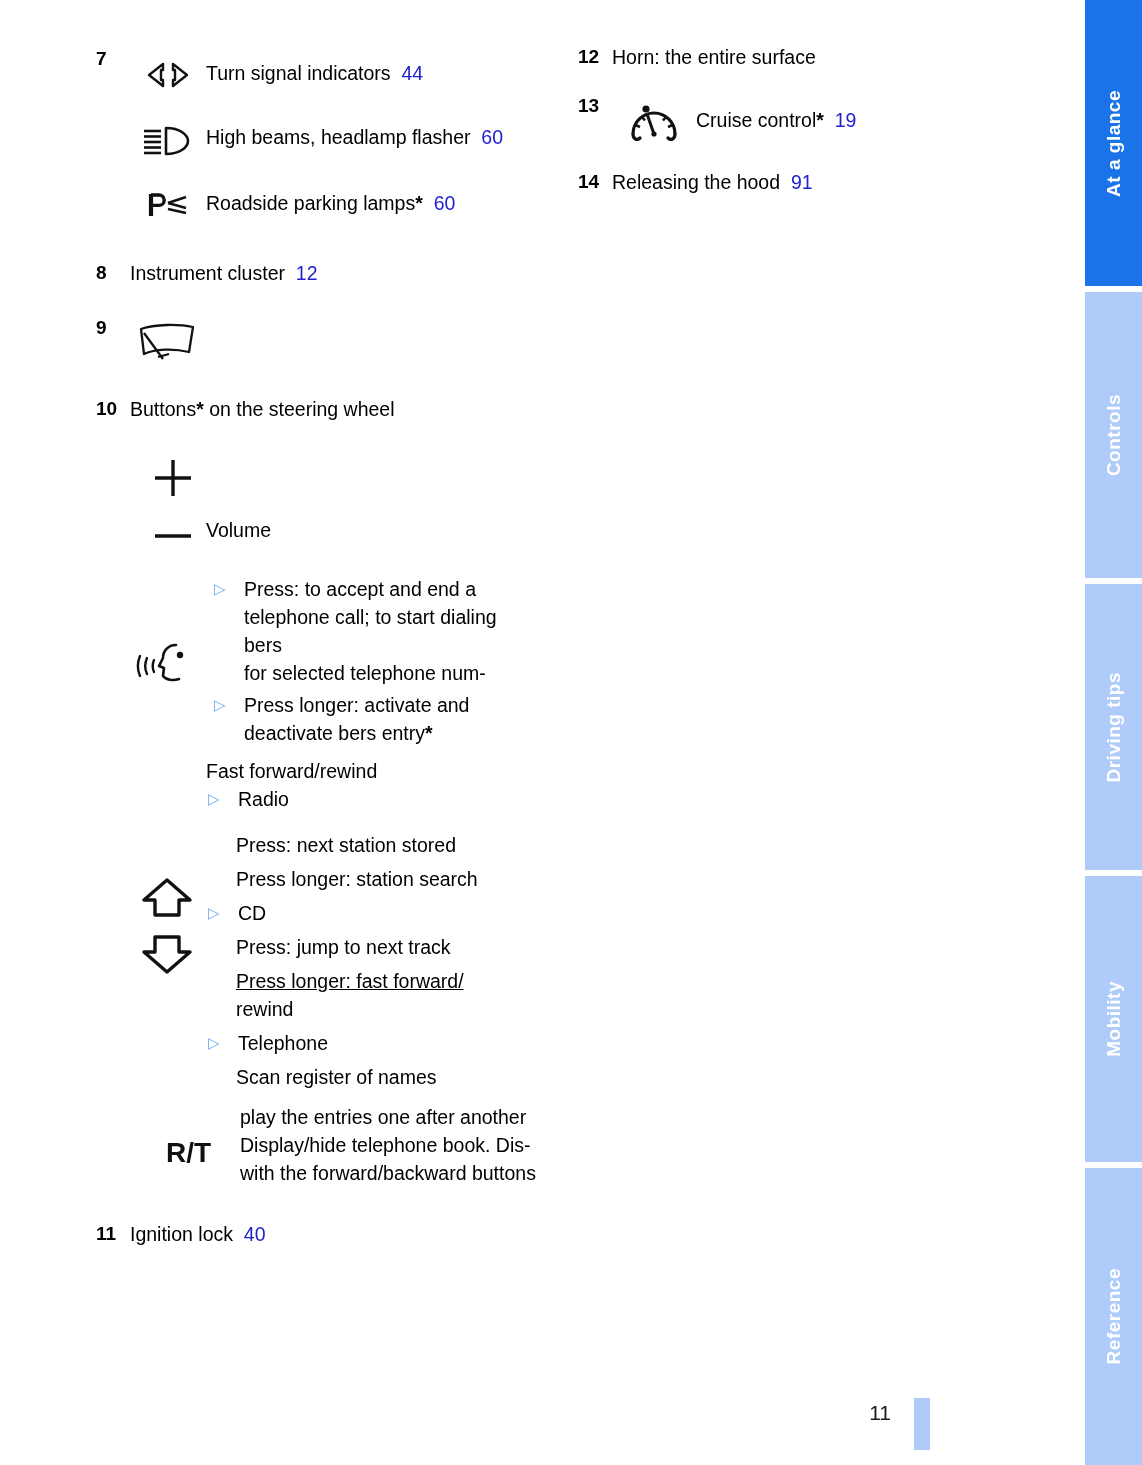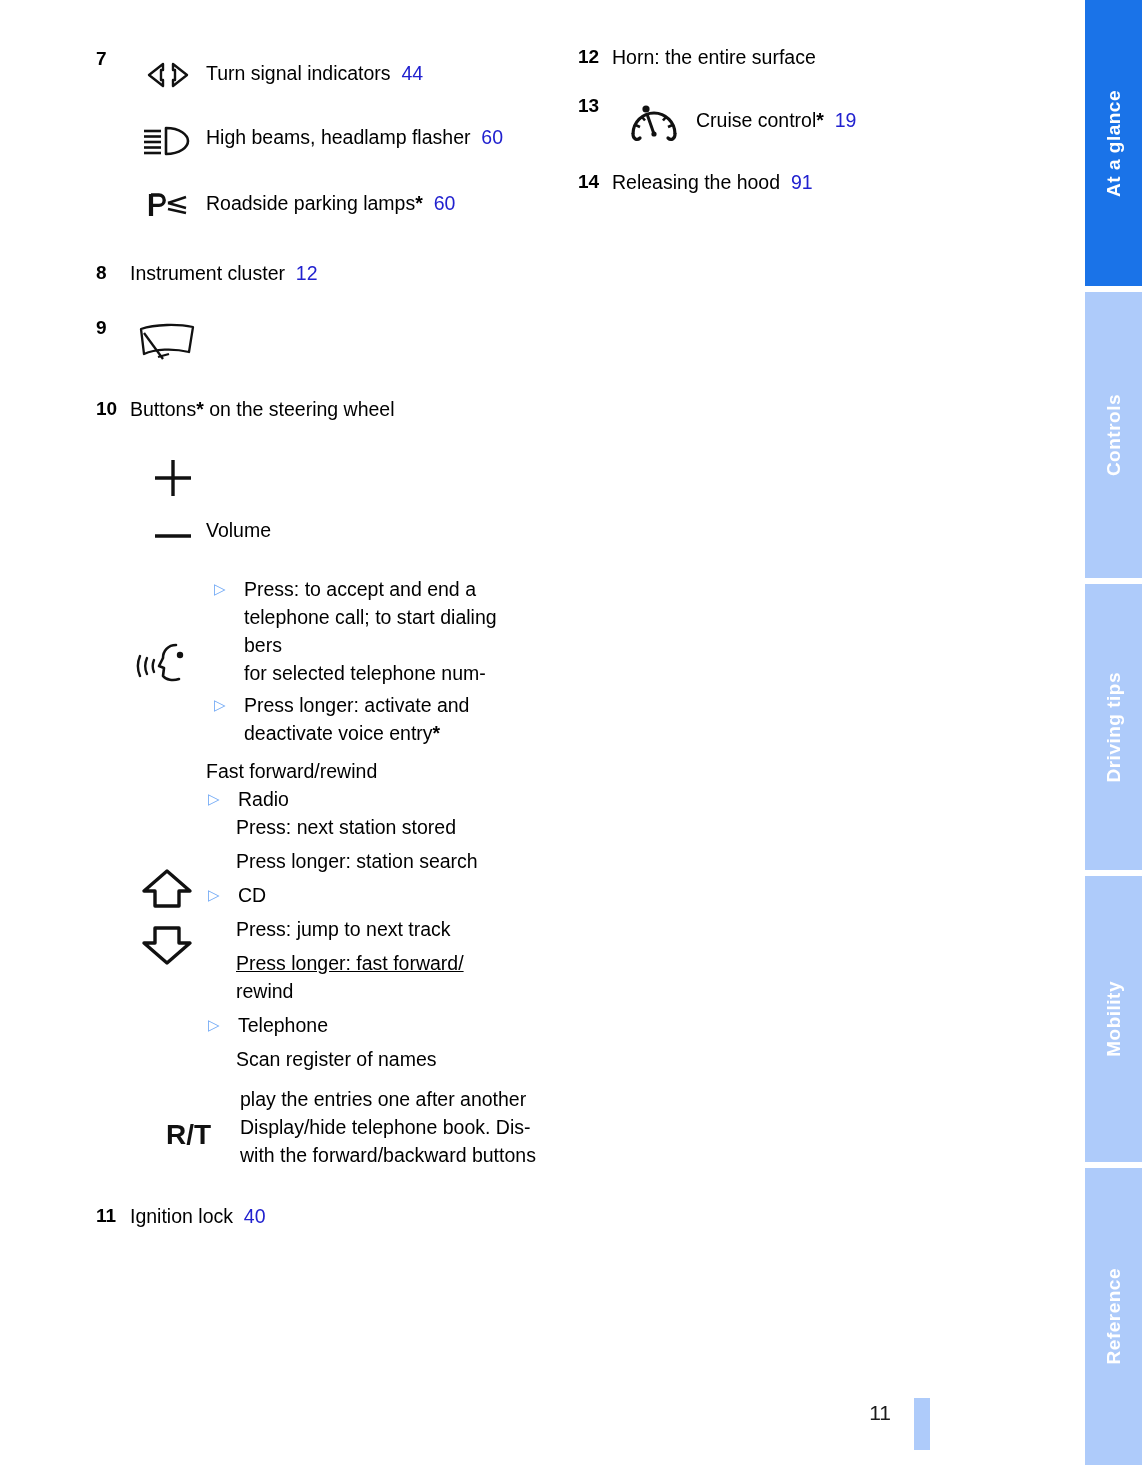--- a/index.html
+++ b/index.html
@@ -317,21 +317,21 @@
                   <div>telephone call; to start dialing</div>
                   <div>bers</div>
                   <div>for selected telephone num-</div>
                 </div>
               </div>
               <div class="bullet-row" style="margin-top:4px;">
                 <div class="bullet">▷</div>
                 <div class="bullet-text">
                   <div>Press longer: activate and</div>
                   <div>
-                    <span>deactivate voice entry</span><span class="star">*</span>
+                    <span>deactivate bers entry</span><span class="star">*</span>
                   </div>
                 </div>
               </div>
             </div>
           </div>
 
           <div class="sw-item" style="margin-top:10px;">
             <div class="sw-icon" style="position:relative;padding-top:4px;">
               <div style="margin-left:10px;">
                 <svg width="54" height="42" viewBox="0 0 54 42" aria-hidden="true">
@@ -344,21 +344,21 @@
                 </svg>
               </div>
             </div>
             <div class="sw-body">
               <div class="bullet-text" style="padding-left:0;">Fast forward/rewind</div>
 
               <div class="bullet-row">
                 <div class="bullet">▷</div>
                 <div class="bullet-text">Radio</div>
               </div>
-              <div class="plain-row" style="margin-top:0;">Press: next station stored</div>
+              <div class="plain-row" style="margin-top:18px;">Press: next station stored</div>
               <div class="plain-row" style="margin-top:6px;">Press longer: station search</div>
 
               <div class="bullet-row" style="margin-top:6px;">
                 <div class="bullet">▷</div>
                 <div class="bullet-text">CD</div>
               </div>
               <div class="plain-row" style="margin-top:6px;">Press: jump to next track</div>
               <div class="plain-row" style="margin-top:6px;text-decoration:underline;">Press longer: fast forward/</div>
               <div class="plain-row">rewind</div>
 

